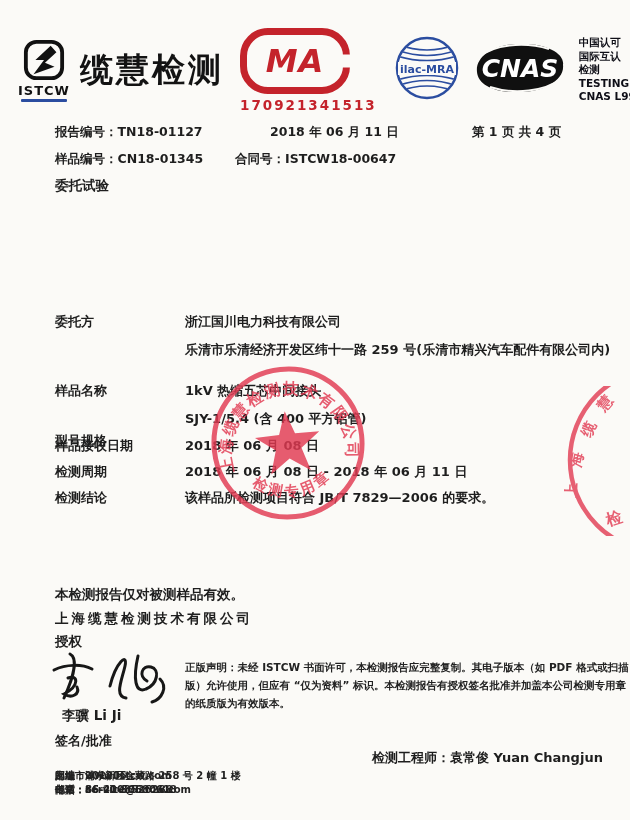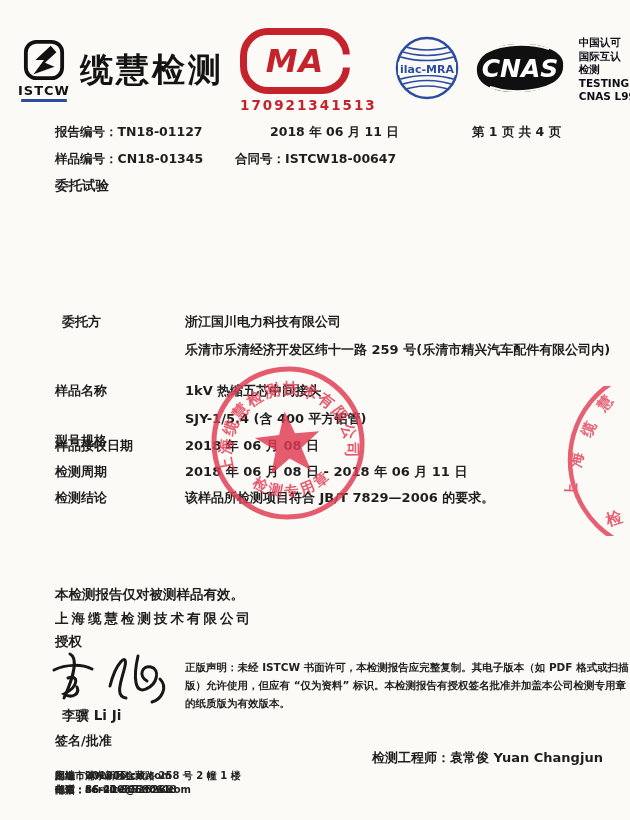--- a/index.html
+++ b/index.html
@@ -112,21 +112,21 @@
   </div>
 
   <div class="abs meta" style="left:55px; top:124px;">报告编号：TN18-01127</div>
   <div class="abs meta" style="left:270px; top:124px;">2018 年 06 月 11 日</div>
   <div class="abs meta" style="left:472px; top:124px;">第 1 页 共 4 页</div>
   <div class="abs meta" style="left:55px; top:151px;">样品编号：CN18-01345</div>
   <div class="abs meta" style="left:235px; top:151px;">合同号：ISTCW18-00647</div>
   <div class="abs meta" style="left:55px; top:177px; font-size:13.5px;">委托试验</div>
 
 
-  <div class="abs flabel" style="left:62px; top:313px;">委托方</div>
+  <div class="abs flabel" style="left:55px; top:313px;">委托方</div>
   <div class="abs fvalue" style="left:185px; top:313px;">浙江国川电力科技有限公司</div>
   <div class="abs fvalue" style="left:185px; top:341px;">乐清市乐清经济开发区纬十一路 259 号(乐清市精兴汽车配件有限公司内)</div>
 
   <div class="abs flabel" style="left:55px; top:382px;">样品名称</div>
   <div class="abs fvalue" style="left:185px; top:382px;">1kV 热缩五芯中间接头</div>
 
   <div class="abs flabel" style="left:55px; top:432px;">型号规格</div>
   <div class="abs fvalue" style="left:185px; top:410px;">SJY-1/5.4 (含 400 平方铝管)</div>
 
   <div class="abs flabel" style="left:55px; top:437px;">样品接收日期</div>

